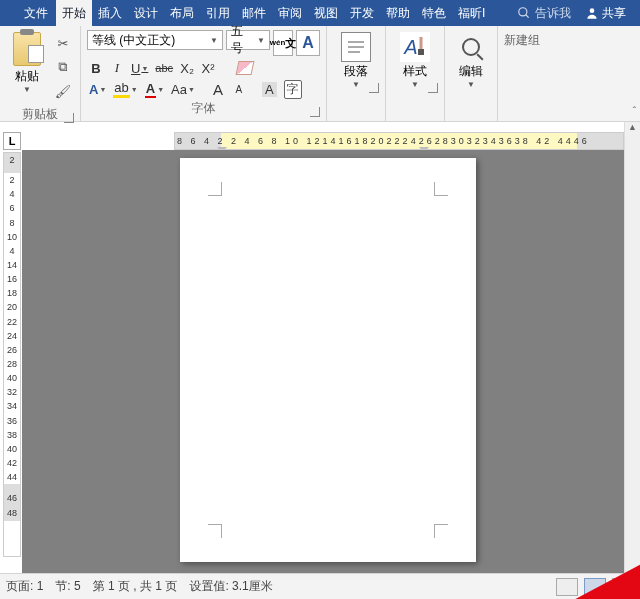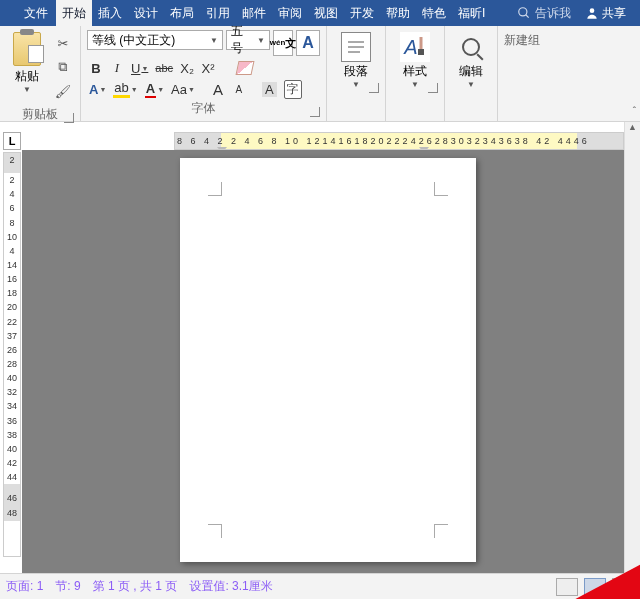--- a/index.html
+++ b/index.html
@@ -83,21 +83,21 @@
     .corner { position: absolute; width: 14px; height: 14px; border-color: #aaa; }
     .corner.tl { top: 24px; left: 28px; border-left: 1px solid #aaa; border-top: 1px solid #aaa; transform: rotate(180deg);}
     .corner.tr { top: 24px; right: 28px; border-right: 1px solid #aaa; border-top: 1px solid #aaa; transform: rotate(180deg);}
     .corner.bl { bottom: 24px; left: 28px; border-left: 1px solid #aaa; border-bottom: 1px solid #aaa; transform: rotate(180deg);}
     .corner.br { bottom: 24px; right: 28px; border-right: 1px solid #aaa; border-bottom: 1px solid #aaa; transform: rotate(180deg);}
     
     .vscroll { position: absolute; right: 0; top: 122px; bottom: 26px; width: 16px; background: #f0f0f0; border-left: 1px solid #ddd; }
     .vscroll-btn { height: 16px; text-align:center; font-size: 9px; color:#666; }
     
     
-    .statusbar { position: absolute; bottom: 0; left: 0; right: 0; height: 26px; background: #f3f3f3; border-top: 1px solid #d4d4d4; display: flex; align-items: center; font-size: 12px; color: #8b5cf6; padding: 0 6px; gap: 12px; }
+    .statusbar { position: absolute; bottom: 0; left: 0; right: 0; height: 26px; background: #f3f3f3; border-top: 1px solid #d4d4d4; display: flex; align-items: center; font-size: 12px; color: #404040; padding: 0 6px; gap: 12px; }
     .status-right { margin-left: auto; display: flex; align-items: center; gap: 6px; }
     .view-btn { width: 22px; height: 18px; border: 1px solid #aaa; background: #eee; }
     .view-btn.active { background: #cdd8e8; border-color: #7a9ac7; }
     
     
     .red-overlay { position: absolute; right: 0; bottom: 0; width: 260px; height: 160px; pointer-events: none; overflow: hidden; }
     .red-stripe { position: absolute; background: #e30613; transform: rotate(-28deg); transform-origin: bottom right; }
     .red-stripe.s1 { width: 360px; height: 32px; right: -60px; bottom: 30px; display:flex; align-items:center; justify-content:center; color:#fff; font-size: 14px; font-weight: bold; letter-spacing: 1px; }
     .red-stripe.s2 { width: 400px; height: 44px; right: -80px; bottom: -24px; display:flex; align-items:center; justify-content:center; color:#fff; font-size: 20px; font-weight: bold; letter-spacing: 2px; }
     .red-stripe.gap { width: 380px; height: 6px; right: -70px; bottom: 16px; background: #fff; }
@@ -297,21 +297,21 @@
   <div class="vruler-cell">4</div>
   <div class="vruler-cell">6</div>
   <div class="vruler-cell">8</div>
   <div class="vruler-cell">10</div>
   <div class="vruler-cell">4</div>
   <div class="vruler-cell">14</div>
   <div class="vruler-cell">16</div>
   <div class="vruler-cell">18</div>
   <div class="vruler-cell">20</div>
   <div class="vruler-cell">22</div>
-  <div class="vruler-cell">37</div>
+  <div class="vruler-cell">24</div>
   <div class="vruler-cell">26</div>
   <div class="vruler-cell">28</div>
   <div class="vruler-cell">40</div>
   <div class="vruler-cell">32</div>
   <div class="vruler-cell">34</div>
   <div class="vruler-cell">36</div>
   <div class="vruler-cell">38</div>
   <div class="vruler-cell">40</div>
   <div class="vruler-cell">42</div>
   <div class="vruler-cell">44</div>
@@ -328,21 +328,21 @@
     <div class="corner br"></div>
   </div>
 </div>
 
 <div class="vscroll">
   <div class="vscroll-btn">▲</div>
 </div>
 
 <div class="statusbar">
   <span>页面: 1</span>
-  <span>节: 9</span>
+  <span>节: 5</span>
   <span>第 1 页 , 共 1 页</span>
   <span>设置值: 3.1厘米</span>
   <div class="status-right">
     <div class="view-btn"></div>
     <div class="view-btn active"></div>
     <div class="view-btn"></div>
   </div>
 </div>
 
 <div class="red-overlay">

